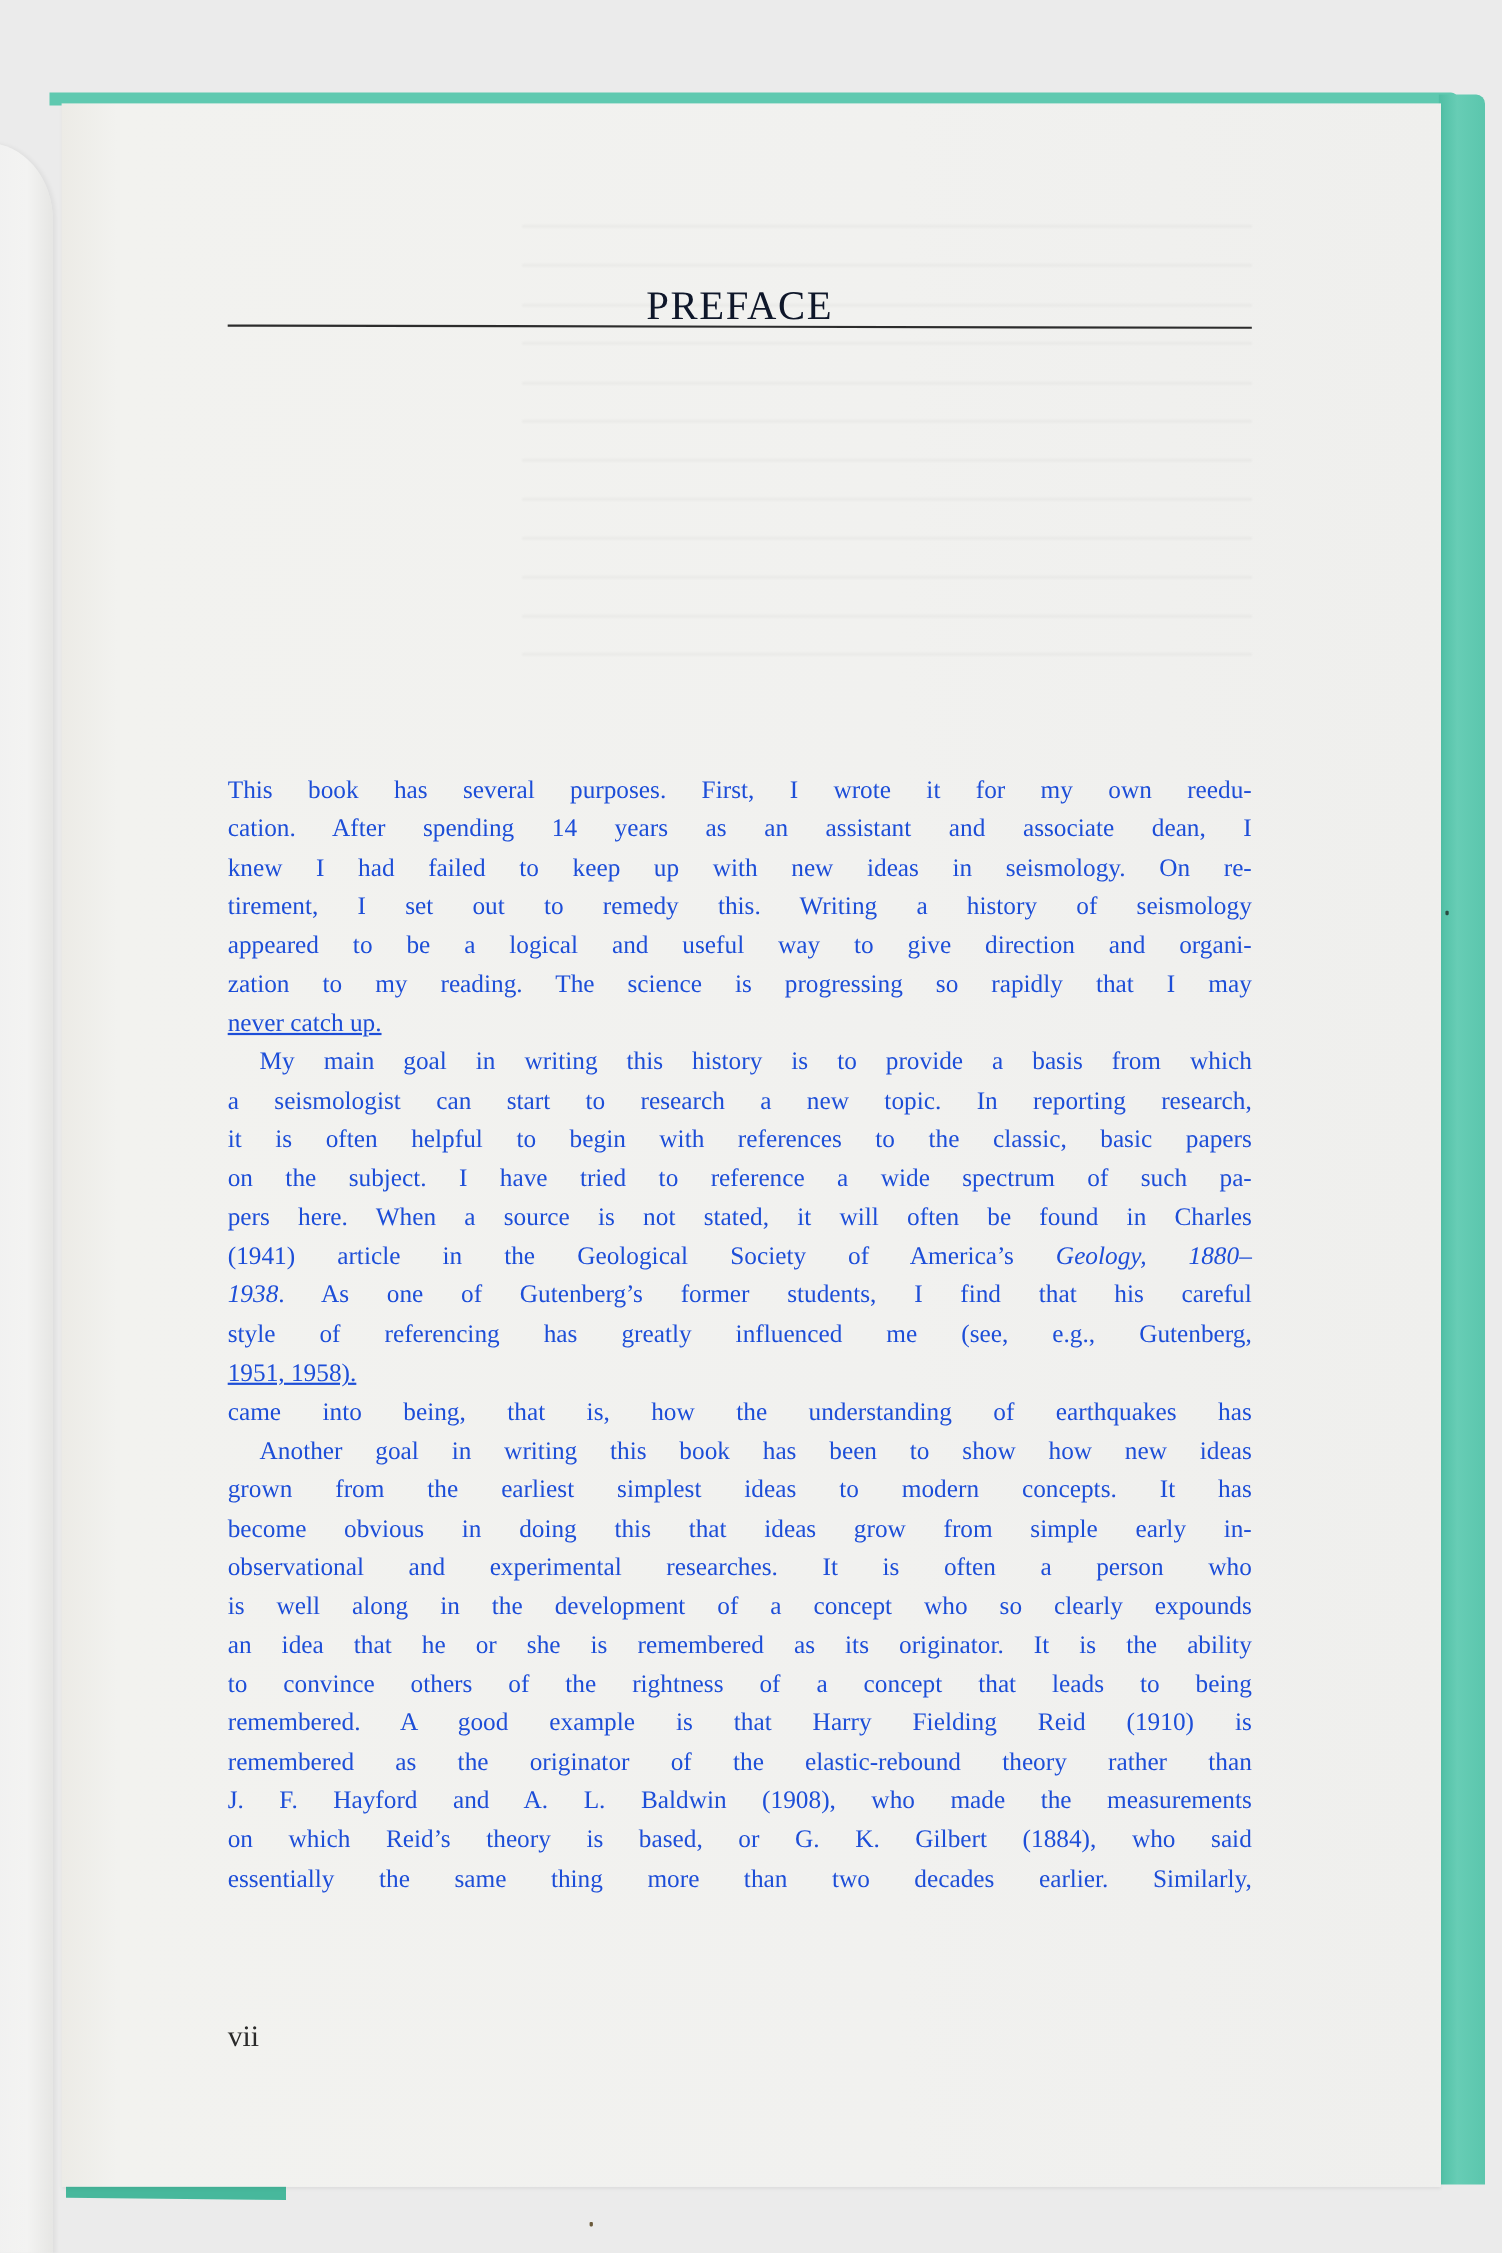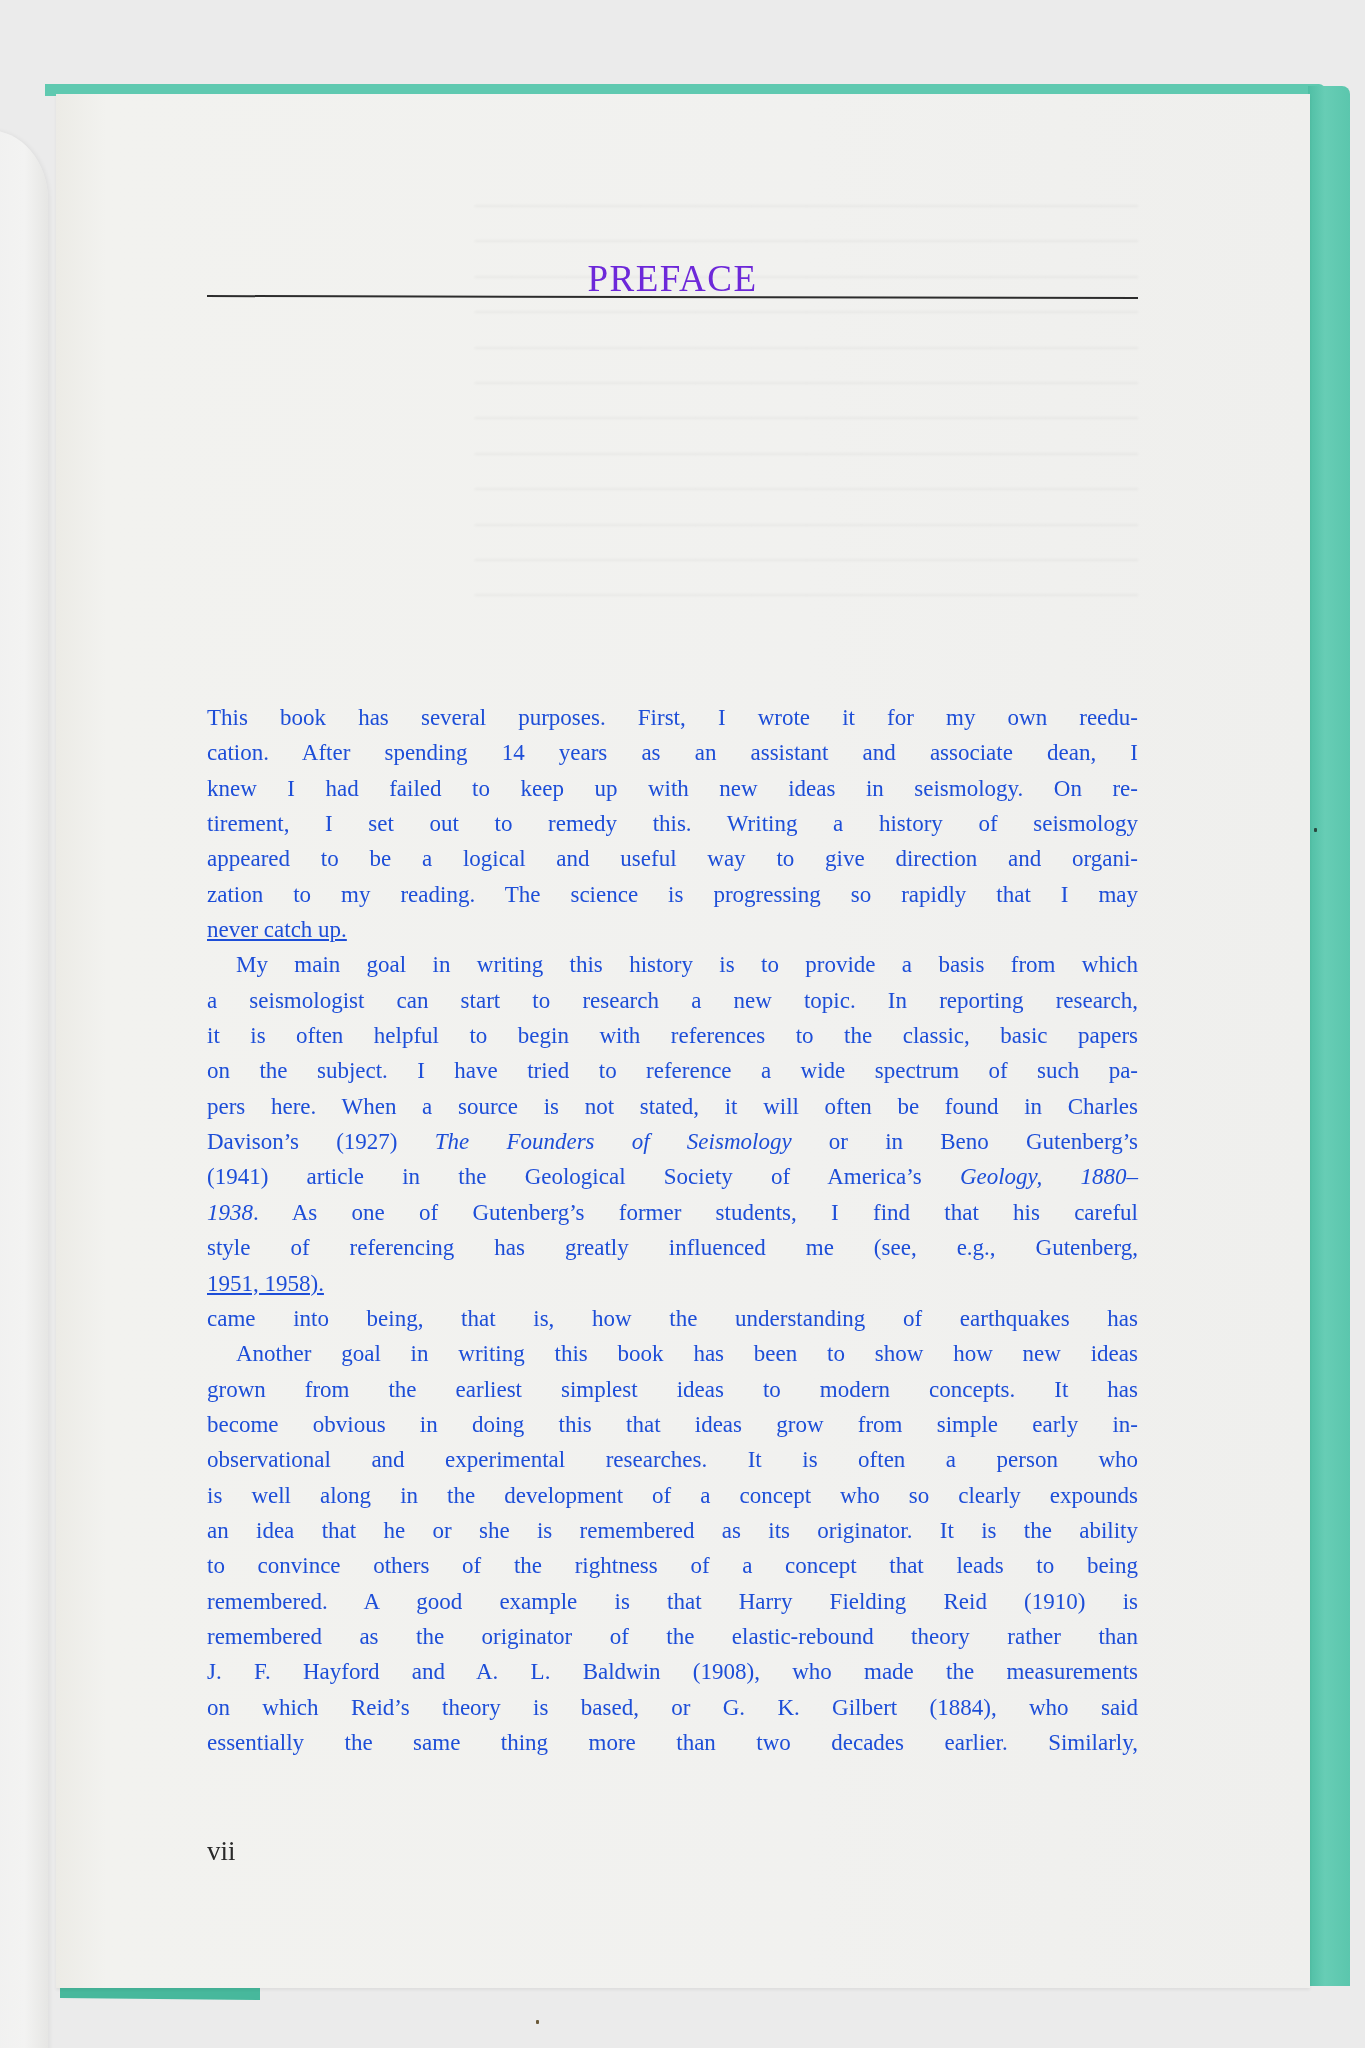--- a/index.html
+++ b/index.html
@@ -34,21 +34,21 @@
   }
   .bleed {
     position: absolute; left: 207px; top: 188px; width: 931px;
     color: rgba(0,0,0,0.045); font-size: 26px; line-height: 35.4px;
     transform: scaleX(-1); filter: blur(1.2px); user-select: none;
     text-align: justify;
   }
   .title {
     position: absolute; left: 207px; width: 931px; top: 232px;
     text-align: center; font-size: 37px; letter-spacing: 1.5px;
-    color: #6d28d9; font-weight: normal;
+    color: #0f172a; font-weight: normal;
   }
   .rule {
     position: absolute; left: 207px; top: 296px; width: 931px; height: 2px;
     background: #2c2c2c; transform: rotate(0.12deg);
   }
   .body {
     position: absolute; left: 207px; top: 700px; width: 931px;
     color: #1d4ed8; font-size: 23px; line-height: 35.35px;
   }
   .body p { margin: 0; text-align: justify; text-align-last: left; }
@@ -99,21 +99,20 @@
     <span class="line">appeared to be a logical and useful way to give direction and organi-</span>
     <span class="line">zation to my reading. The science is progressing so rapidly that I may</span>
     <span class="line last">never catch up.</span>
   </p>
   <p>
     <span class="line" style="padding-left:29px">My main goal in writing this history is to provide a basis from which</span>
     <span class="line">a seismologist can start to research a new topic. In reporting research,</span>
     <span class="line">it is often helpful to begin with references to the classic, basic papers</span>
     <span class="line">on the subject. I have tried to reference a wide spectrum of such pa-</span>
     <span class="line">pers here. When a source is not stated, it will often be found in Charles</span>
-    <span class="line"><span>Davison’s (1927) </span><em>The Founders of Seismology</em><span> or in Beno Gutenberg’s</span></span>
     <span class="line"><span>(1941) article in the Geological Society of America’s </span><em>Geology, 1880–</em></span>
     <span class="line"><em>1938</em><span>. As one of Gutenberg’s former students, I find that his careful</span></span>
     <span class="line">style of referencing has greatly influenced me (see, e.g., Gutenberg,</span>
     <span class="line last">1951, 1958).</span>
   </p>
   <p>
     <span class="line">came into being, that is, how the understanding of earthquakes has</span>
     <span class="line" style="padding-left:29px">Another goal in writing this book has been to show how new ideas</span>
     <span class="line">grown from the earliest simplest ideas to modern concepts. It has</span>
     <span class="line">become obvious in doing this that ideas grow from simple early in-</span>

